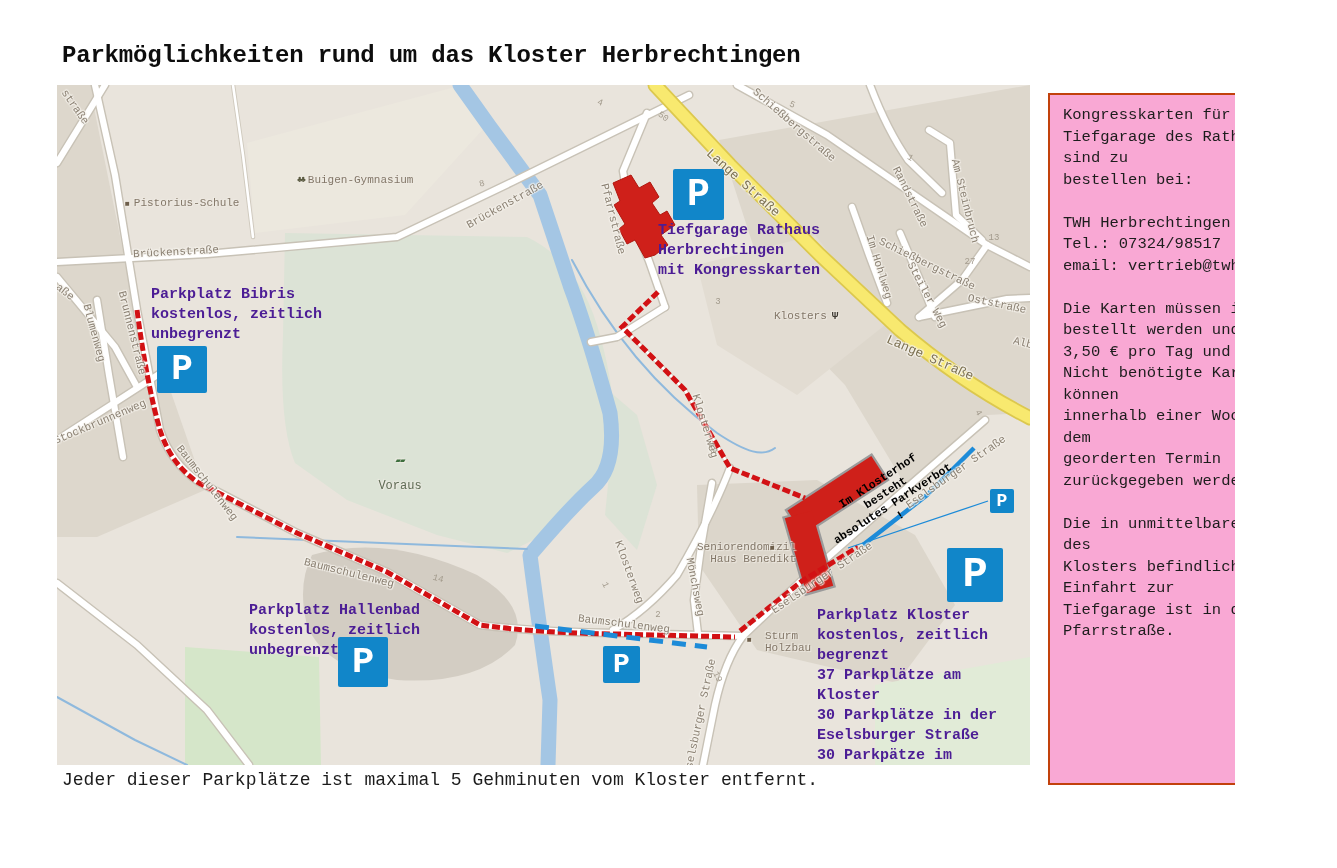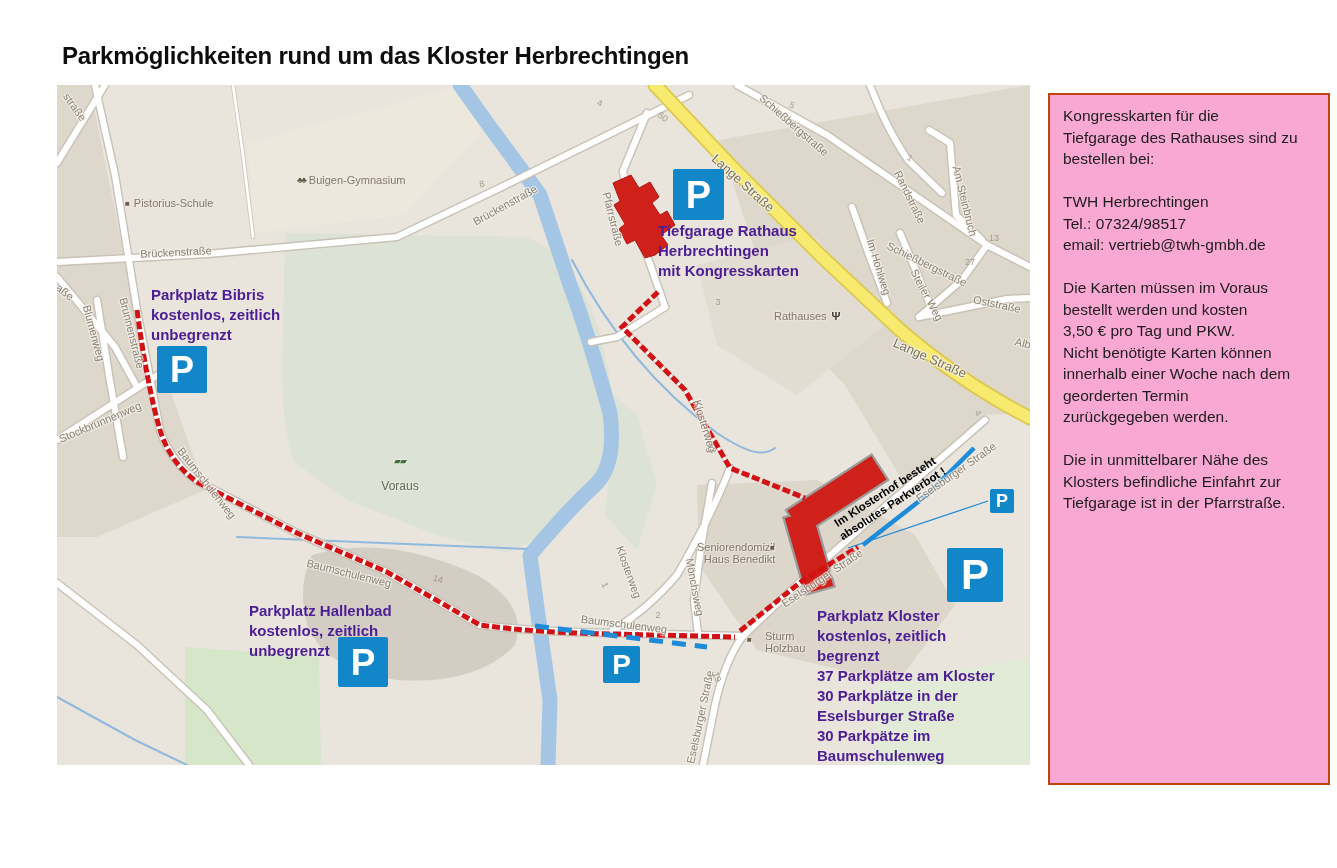--- a/index.html
+++ b/index.html
@@ -1,17 +1,17 @@
 <!DOCTYPE html>
 <html style="--parking_blue: #1186c9; --route_red: #d21114; --route_blue: #1d8bd8; --building_red: #cf201a; --road_yellow: #f8e96f;"><head>
 <meta charset="utf-8">
 <style>
   html,body{margin:0;padding:0;background:#fff;}
-  .page{position:relative;width:1337px;height:868px;background:#fff;overflow:hidden;
-        font-family:Liberation Sans, sans-serif;}
+  .page{position:relative;width:1235px;height:868px;background:#fff;overflow:hidden;
+        font-family:Liberation Mono, monospace;}
   .title{position:absolute;left:62px;top:42px;font-size:24px;font-weight:bold;color:#0d0d0d;
          letter-spacing:-0.2px;}
   .footer{position:absolute;left:62px;top:770px;font-size:18px;color:#1c1c1c;}
   .infobox{position:absolute;left:1048px;top:93px;width:282px;height:692px;border:2px solid #c2410c;
            background:#f9a8d4;box-sizing:border-box;}
   .infobox-text{position:absolute;left:13px;top:10px;width:252px;font-size:15.5px;line-height:21.5px;
            color:#1d1d1d;white-space:pre-wrap;}
   .map{position:absolute;left:57px;top:85px;width:973px;height:680px;background:#e9e4dc;overflow:hidden;}
   .map svg{position:absolute;left:0;top:0;}
   .street{position:absolute;font-size:11px;color:#8b8173;white-space:nowrap;transform-origin:center;
@@ -200,21 +200,21 @@
     </div>
     <div class="poi row" style="left:240px;top:89px;">
       <span class="mark" style="color:#5a5a40;font-size:9px;letter-spacing:-2px;">♣♣</span>
       <span>Buigen-Gymnasium</span>
     </div>
     <div class="poi poi-bibris" style="left:343px;top:358px;transform:translateX(-50%);">
       <span class="plant">▰▰</span>
       <span>Voraus</span>
     </div>
     <div class="poi row" style="left:717px;top:225px;">
-      <span>Rathauses</span>
+      <span>Klosters</span>
       <span class="mark" style="margin-left:5px;margin-right:0;color:#3f3a32;font-size:11px;font-weight:bold;">Ψ</span>
     </div>
     <div class="poi" style="left:640px;top:456px;text-align:right;">Seniorendomizil
 Haus Benedikt</div>
     <span class="poi mark" style="left:713px;top:458px;font-size:8px;color:#6e5f4b;">■</span>
     <div class="poi" style="left:708px;top:545px;">Sturm
 Holzbau</div>
     <span class="poi mark" style="left:690px;top:550px;font-size:8px;color:#6e5f4b;">■</span>
 
     <div class="hn" style="left:543px;top:18px;transform:translate(-50%,-50%) rotate(20deg)">4</div>
@@ -286,13 +286,14 @@
 Nicht benötigte Karten können
 innerhalb einer Woche nach dem
 georderten Termin
 zurückgegeben werden.
 
 Die in unmittelbarer Nähe des
 Klosters befindliche Einfahrt zur
 Tiefgarage ist in der Pfarrstraße.</div>
   </div>
 
+  <div class="footer">Jeder dieser Parkplätze ist maximal 5 Gehminuten vom Kloster entfernt.</div>
 </div>
 
 </body></html>

